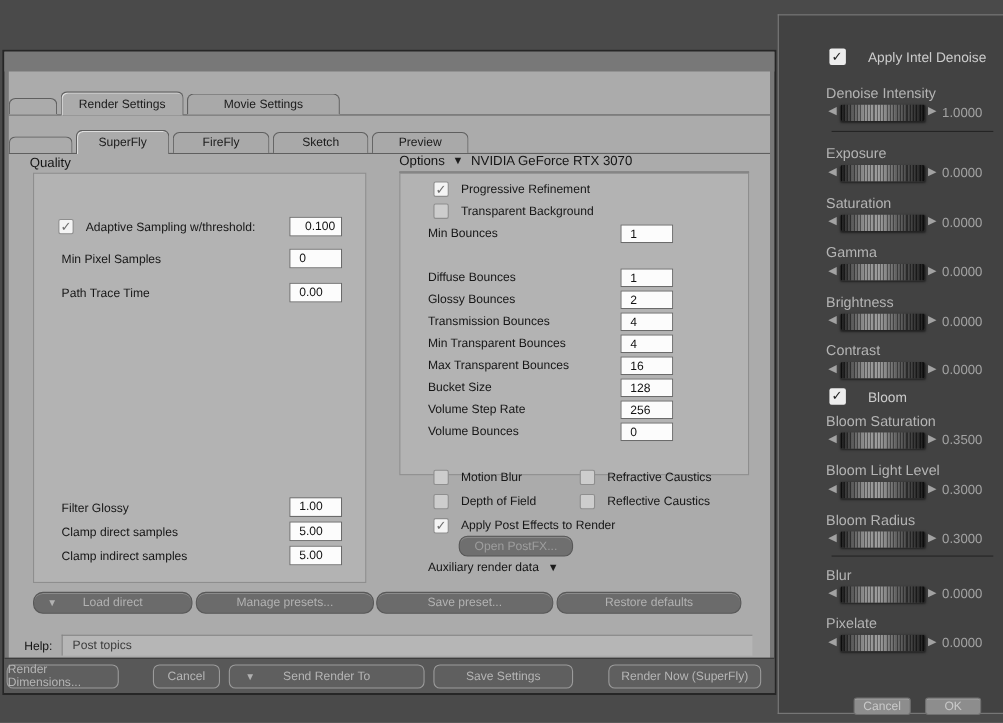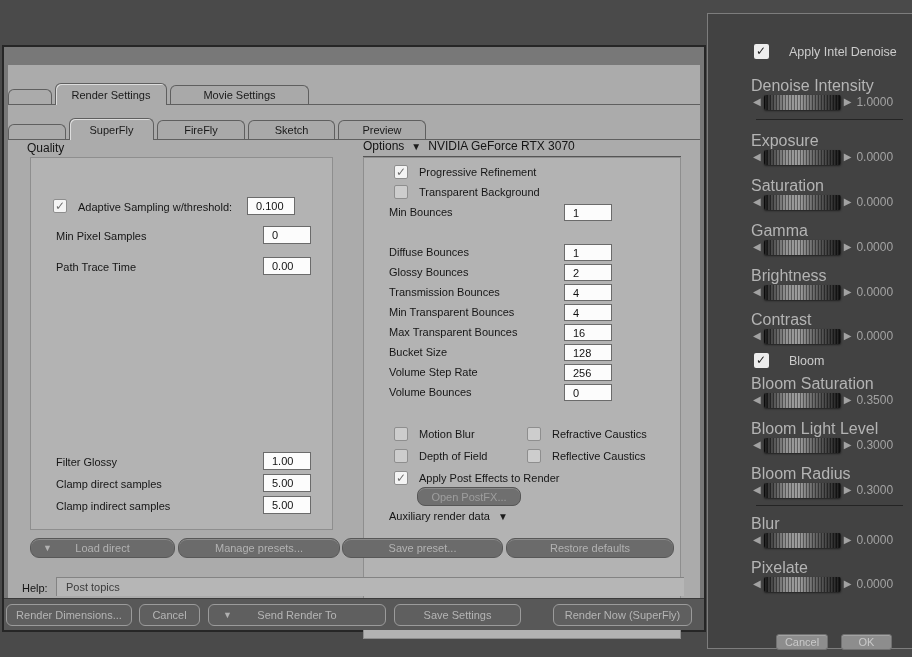--- a/index.html
+++ b/index.html
@@ -66,21 +66,21 @@
 
   
   .panel { position:absolute; left:707px; top:13px; width:205px; height:636px; background:#424242;
     border:1px solid #7d7d7d; border-right:none; }
   .pf-cb-row { position:absolute; display:flex; align-items:center; gap:20px; }
   .pf-cb { width:15px; height:15px; background:#ededed; border-radius:2px; position:relative; flex:none; }
   .pf-cb::after { content:"\2713"; position:absolute; left:2px; top:0px; font-size:12px; font-weight:bold; color:#1e1e1e; }
   .pf-cb-label { color:#cccccc; font-size:12.5px; }
 
   .pf-slider { position:absolute; left:0; right:0; }
-  .pf-label { position:absolute; left:43px; top:0; color:#b4b4b4; font-size:16px; white-space:nowrap; }
+  .pf-label { position:absolute; left:43px; top:0; color:#b4b4b4; font-size:13px; white-space:nowrap; }
   .pf-row { position:absolute; left:45px; top:17px; height:16px; display:flex; align-items:center; }
   .arr { color:#a2a2a2; font-size:10px; line-height:16px; flex:none; }
   .bar { width:77px; height:15px; margin:0 3px; border-radius:2px; flex:none;
     background:
       repeating-linear-gradient(90deg, rgba(0,0,0,.38) 0 1px, rgba(255,255,255,.05) 1px 2px, rgba(0,0,0,0) 2px 3px),
       linear-gradient(90deg,#0e0e0e 0%,#3a3a3a 8%,#8f8f8f 28%,#9b9b9b 45%,#6a6a6a 62%,#383838 84%,#101010 100%);
     box-shadow:0 1px 2px rgba(0,0,0,.5); }
   .val { color:#a3a3a3; font-size:12px; margin-left:5px; }
   .sep { position:absolute; left:48px; width:147px; height:1px; background:#242424; }
   .pf-btn { position:absolute; top:620px; height:16px; background:#8d8d8d; border:1px solid #707070; border-radius:3px;
@@ -122,21 +122,21 @@
           <span>Preview</span>
         </div>
       </div>
 
       <div class="glabel" style="left:19px; top:76px">Quality</div>
       <div class="gbox" style="left:22px; top:92px; width:303px; height:373px">
 
         <div class="frow" style="top:39px">
           <span class="cb on" style="left:22px; top:2px"></span>
           <span class="flabel" style="left:47px">Adaptive Sampling w/threshold:</span>
-          <input class="finput" style="left: 216px;" value="0.100">
+          <input class="finput" style="left: 232px; text-align: center;" value="0.100">
         </div>
         <div class="frow" style="top:68px">
           <span class="flabel" style="left:25px">Min Pixel Samples</span>
           <input class="finput" style="left: 232px;" value="0">
         </div>
         <div class="frow" style="top:99px">
           <span class="flabel" style="left:25px">Path Trace Time</span>
           <input class="finput" style="left: 232px;" value="0.00">
         </div>
         <div class="frow" style="top:294px">
@@ -152,21 +152,21 @@
           <input class="finput" style="left: 232px;" value="5.00">
         </div>
       </div>
 
       <div class="opt-header" style="left:355px; top:74px; width:318px">
         <span class="ttl">Options</span>
         <span class="dd-tri">▼</span>
         <span class="ttl">NVIDIA GeForce RTX 3070</span>
       </div>
 
-      <div class="gbox" style="left:355px; top:92px; width:318px; height:482px">
+      <div class="gbox" style="left:355px; top:92px; width:318px; height:275px">
 
         <div class="frow" style="top:6px">
           <span class="cb on" style="left:30px; top:1px"></span>
           <span class="flabel" style="left:55px; top:2px">Progressive Refinement</span>
         </div>
         <div class="frow" style="top:26px">
           <span class="cb" style="left:30px; top:1px"></span>
           <span class="flabel" style="left:55px; top:2px">Transparent Background</span>
         </div>
 
@@ -248,21 +248,21 @@
         <span>Restore defaults</span>
       </div>
 
       <div class="help-label">Help:</div>
       <div class="help-field">
         <span>Post topics</span>
       </div>
     </div>
 
     <div class="win-bottom">
-      <div class="bbtn" style="left:2px; width:126px">
+      <div class="bbtn" style="left:2px; width:102px">
         <span>Render Dimensions...</span>
       </div>
       <div class="bbtn" style="left:135px; width:61px">
         <span>Cancel</span>
       </div>
       <div class="bbtn" style="left:204px; width:178px">
         <span class="btn-tri">▼</span>
         <span>Send Render To</span>
       </div>
       <div class="bbtn" style="left:390px; width:127px">

